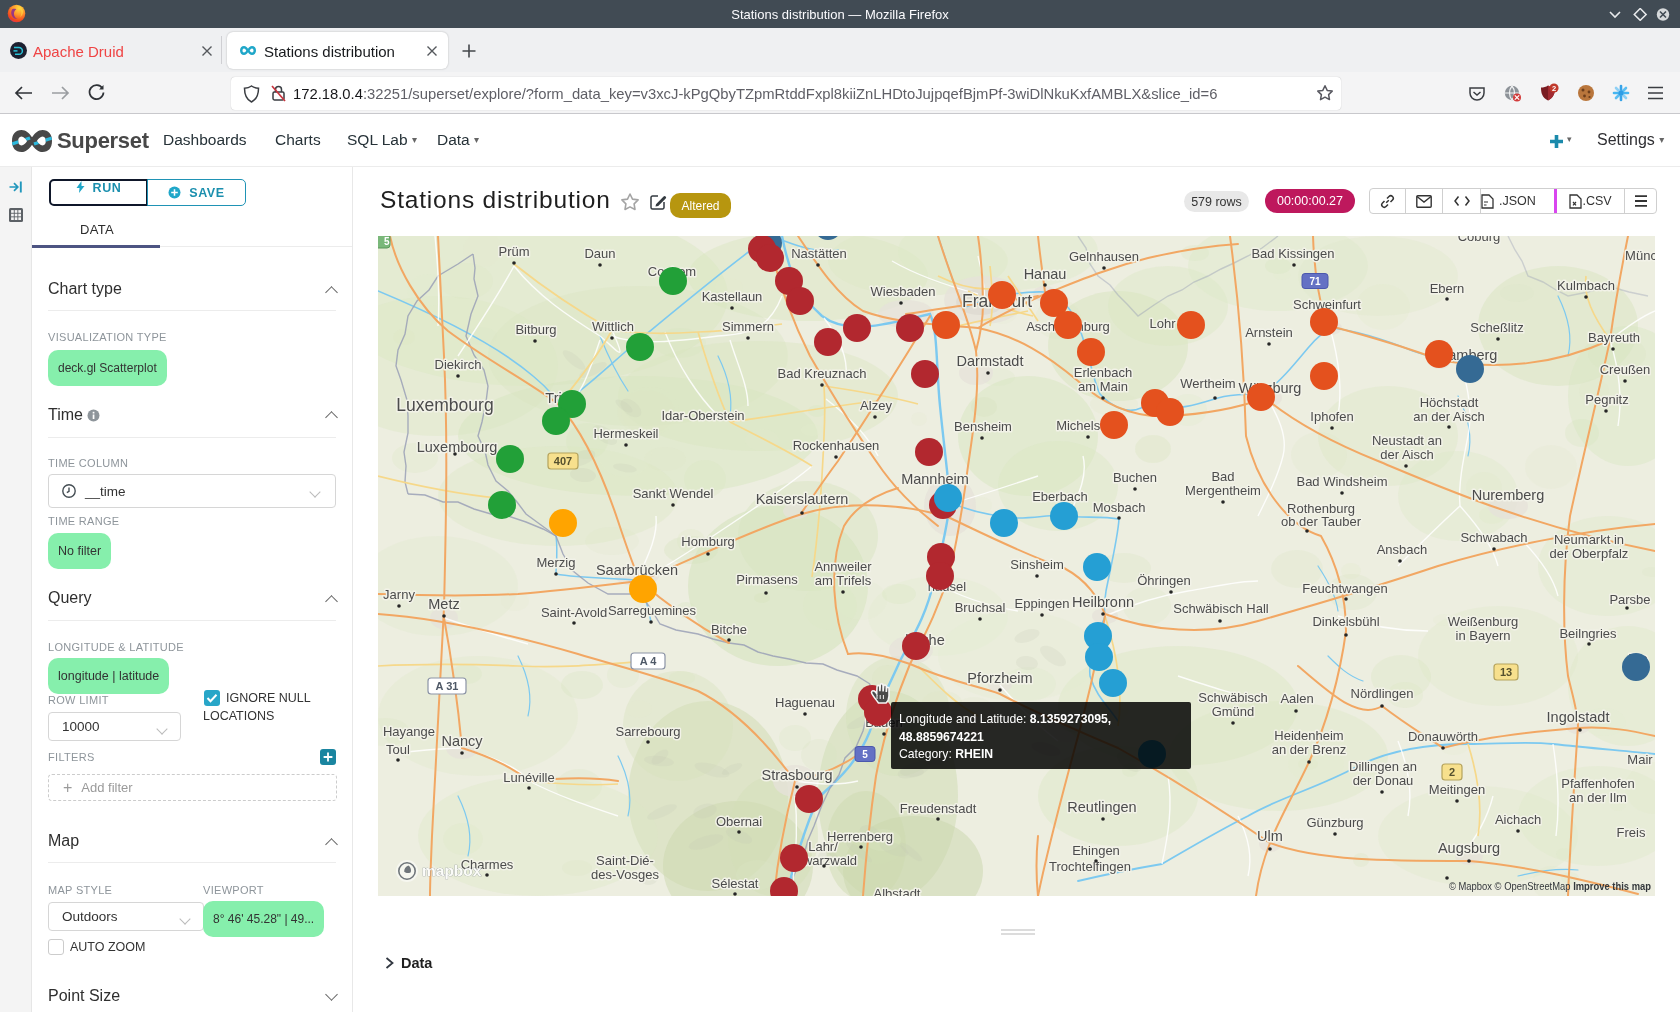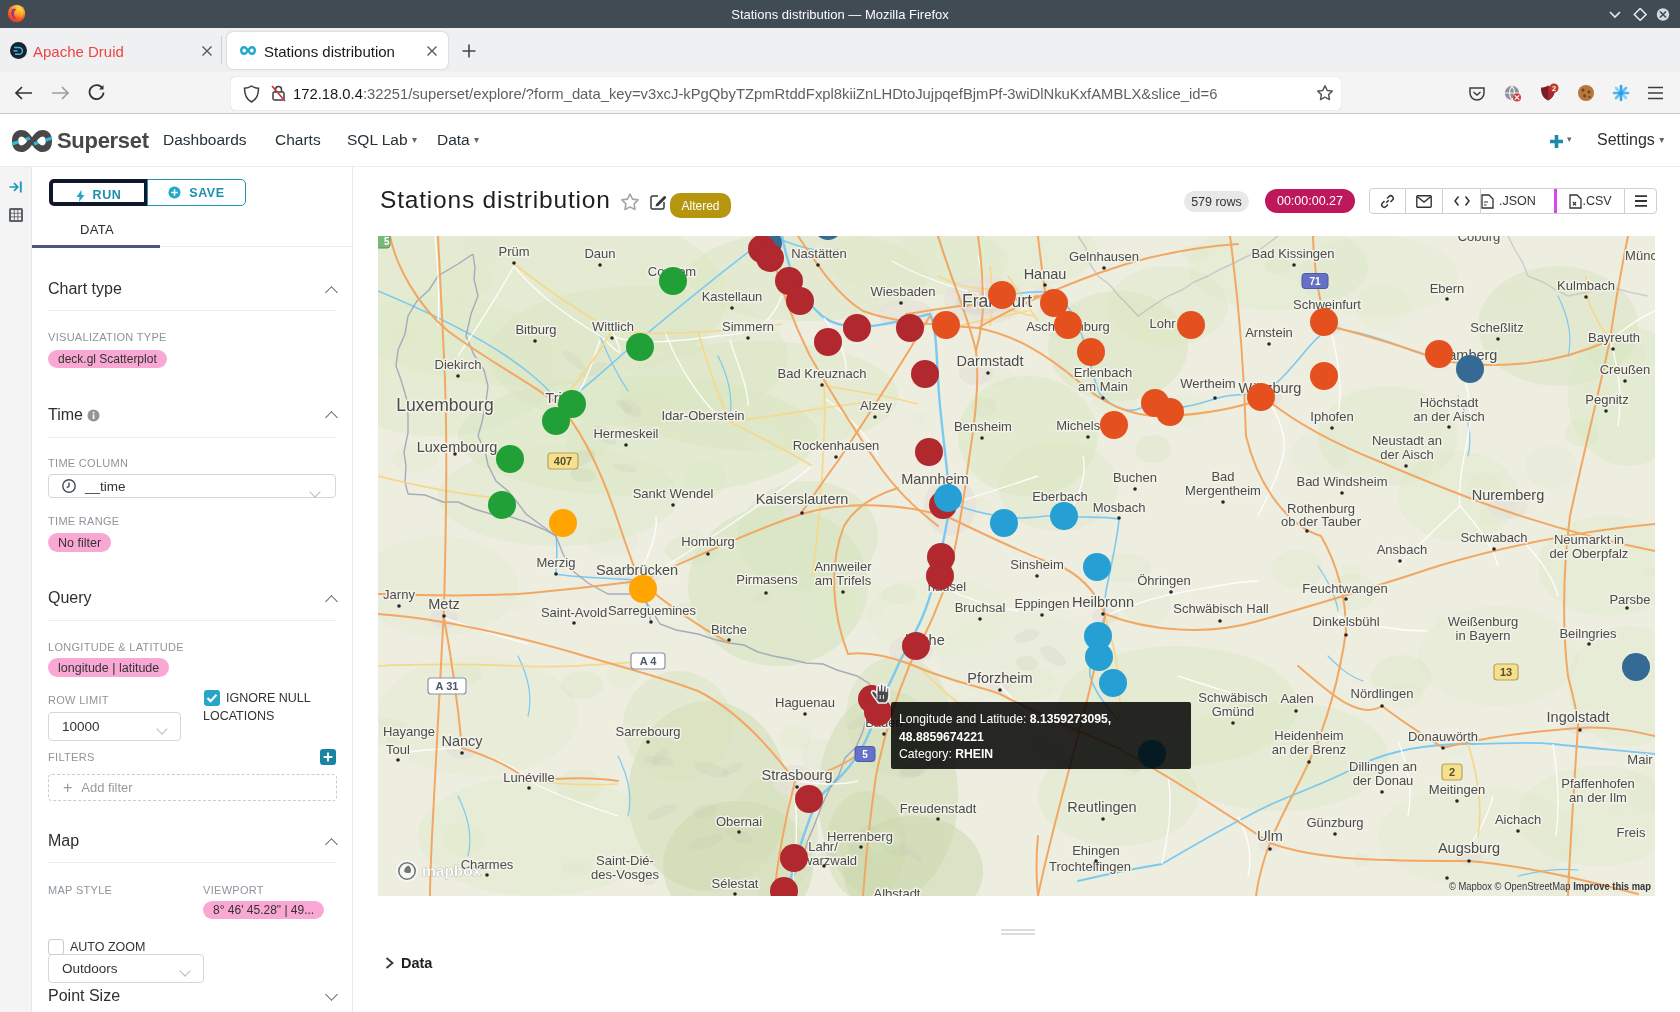--- a/index.html
+++ b/index.html
@@ -14,21 +14,21 @@
   #urlfield { position:absolute; left:231px; top:77px; width:1110px; height:33px; background:#fff; border-radius:4px; box-shadow:0 0 1px rgba(0,0,0,.3); }
   
   #navbar { position:absolute; left:0; top:115px; width:1680px; height:52px; background:#fff; border-bottom:1px solid #ececec; }
   .navitem { position:absolute; top:131px; font-size:15.5px; color:#263238; }
   
   #strip { position:absolute; left:0; top:167px; width:32px; height:845px; background:#f4f4f4; border-right:1px solid #e6e6e6; }
   #panelborder { position:absolute; left:352px; top:167px; width:1px; height:845px; background:#e8e8e8; }
   .seclabel { position:absolute; font-size:11px; color:#8e959b; letter-spacing:.3px; }
   .heading { position:absolute; font-size:16px; color:#2f2f2f; }
   .sep { position:absolute; left:48px; width:288px; height:1px; background:#ececec; }
-  .pill { position:absolute; background:#f9a8d4; border-radius:10px; color:#333; font-size:12px; display:flex; align-items:center; padding:9px 10px; }
+  .pill { position:absolute; background:#86efac; border-radius:10px; color:#333; font-size:12px; display:flex; align-items:center; padding:18px 10px; }
   .selectbox { position:absolute; background:#fff; border:1px solid #d6d6d6; border-radius:4px; display:flex; align-items:center; font-size:13.5px; color:#333; }
   .chev { position:absolute; width:10px; height:10px; }
   .chevron-up:before { content:""; position:absolute; left:0; top:3px; width:8px; height:8px; border-left:1.6px solid #666; border-top:1.6px solid #666; transform:rotate(45deg); }
   .chevron-down:before { content:""; position:absolute; left:0; top:0px; width:8px; height:8px; border-left:1.6px solid #666; border-top:1.6px solid #666; transform:rotate(225deg); }
   .selchev:before { content:""; position:absolute; width:7px; height:7px; border-left:1.4px solid #bbb; border-top:1.4px solid #bbb; transform:rotate(225deg); }
 </style>
 </head>
 <body>
 
 <div id="titlebar"></div>
@@ -179,21 +179,21 @@
       <rect x="2.1" y="5.7" width="2.7" height="2.7"></rect>
       <rect x="5.7" y="5.7" width="2.7" height="2.7"></rect>
       <rect x="9.3" y="5.7" width="2.7" height="2.7"></rect>
       <rect x="2.1" y="9.3" width="2.7" height="2.7"></rect>
       <rect x="5.7" y="9.3" width="2.7" height="2.7"></rect>
       <rect x="9.3" y="9.3" width="2.7" height="2.7"></rect>
     </g>
   </svg>
 <div id="panelborder"></div>
 
-<div class="abs" style="left:49px;top:179px;width:99px;height:27px;border:4px solid #0f172a;border-radius:5px 0 0 5px;display:flex;align-items:flex-end;justify-content:center">
+<div class="abs" style="left:49px;top:179px;width:99px;height:27px;border:2px solid #0f172a;border-radius:5px 0 0 5px;display:flex;align-items:flex-start;justify-content:center">
   <svg width="9" height="12" viewBox="0 0 9 12">
       <path d="M5.5 0 L0.5 7 h3 L3 12 L8.5 5 h-3 Z" fill="#20a7c9"></path>
     </svg>
   <span style="font-size:12.5px;font-weight:bold;color:#1b8fae;margin-left:8px;letter-spacing:.6px">RUN</span>
 </div>
 <div class="abs" style="left:148px;top:179px;width:99px;height:27px;border:1px solid #1f93b5;border-left:1px solid #1f93b5;border-radius:0 5px 5px 0;display:flex;align-items:center;justify-content:center;margin-left:-1px">
   <svg width="13" height="13" viewBox="0 0 13 13">
       <circle cx="6.5" cy="6.5" r="6" fill="#20a7c9"></circle>
       <path d="M6.5 3.2 v6.6 M3.2 6.5 h6.6" stroke="#fff" stroke-width="1.5"></path>
     </svg>
@@ -212,21 +212,21 @@
 
 <div class="heading" style="left:48px;top:406px">Time</div>
 <svg class="abs" style="left:87px;top:409px" width="13" height="13" viewBox="0 0 13 13">
     <circle cx="6.5" cy="6.5" r="6" fill="#8e959b"></circle>
     <rect x="5.7" y="5.5" width="1.7" height="4.5" fill="#fff"></rect>
     <rect x="5.7" y="2.8" width="1.7" height="1.7" fill="#fff"></rect>
   </svg>
 <div class="chev chevron-up" style="left:327px;top:410px"></div>
 <div class="sep" style="top:437px"></div>
 <div class="seclabel" style="left:48px;top:457px">TIME COLUMN</div>
-<div class="selectbox" style="left:48px;top:474px;width:288px;height:24px">
+<div class="selectbox" style="left:48px;top:474px;width:288px;height:34px">
   <svg style="margin-left:13px" width="14" height="14" viewBox="0 0 14 14">
       <circle cx="7" cy="7" r="6.2" fill="none" stroke="#454e54" stroke-width="1.4"></circle>
       <path d="M7 3.6 V7.3 L4.8 8.6" stroke="#454e54" stroke-width="1.4" fill="none"></path>
     </svg>
   <span style="margin-left:9px">__time</span>
   <span class="selchev" style="position:absolute;right:16px;top:13px;width:8px;height:8px"></span>
 </div>
 <div class="seclabel" style="left:48px;top:515px">TIME RANGE</div>
 <div class="pill" style="left:48px;top:533px;height:19px;font-size:12.5px">No filter</div>
 
@@ -252,21 +252,21 @@
 <div class="abs" style="left:48px;top:774px;width:289px;height:27px;border:1px dashed #ccc;border-radius:4px;display:flex;align-items:center">
   <span style="margin-left:14px;color:#9a9a9a;font-size:16px;line-height:10px">+</span>
     <span style="margin-left:9px;color:#9a9a9a;font-size:13px">Add filter</span>
 </div>
 
 <div class="heading" style="left:48px;top:832px">Map</div>
 <div class="chev chevron-up" style="left:327px;top:837px"></div>
 <div class="sep" style="top:862px"></div>
 <div class="seclabel" style="left:48px;top:884px">MAP STYLE</div>
 <div class="seclabel" style="left:203px;top:884px">VIEWPORT</div>
-<div class="selectbox" style="left:48px;top:954px;width:156px;height:29px">
+<div class="selectbox" style="left:48px;top:902px;width:156px;height:29px">
     <span style="margin-left:13px">Outdoors</span>
     <span class="selchev" style="position:absolute;right:14px;top:12px;width:8px;height:8px"></span>
   </div>
 <div class="pill" style="left:203px;top:901px;height:18px;font-size:12px">8° 46' 45.28" | 49...</div>
 <div class="abs" style="left:48px;top:939px;width:16px;height:16px;background:#fff;border:1px solid #ccc;border-radius:3px"></div>
 <div class="abs" style="left:70px;top:940px;font-size:12.5px;color:#333">AUTO ZOOM</div>
 
 <div class="heading" style="left:48px;top:987px">Point Size</div>
 <div class="chev chevron-down" style="left:327px;top:990px"></div>
 

